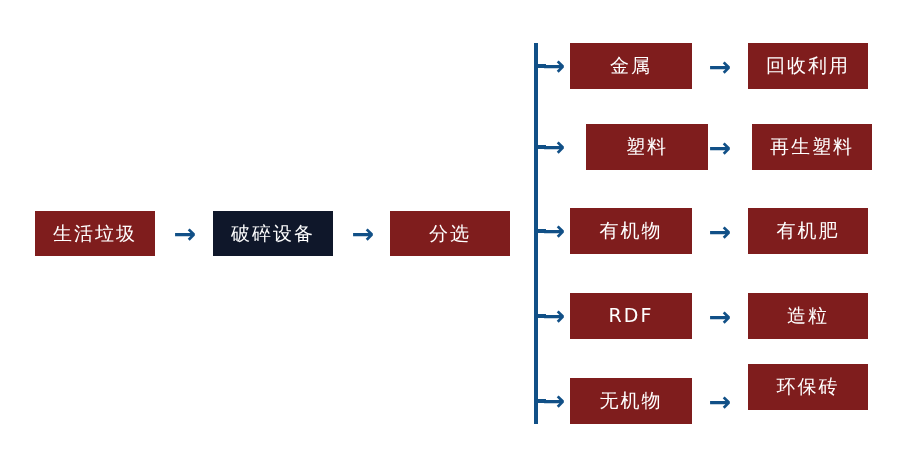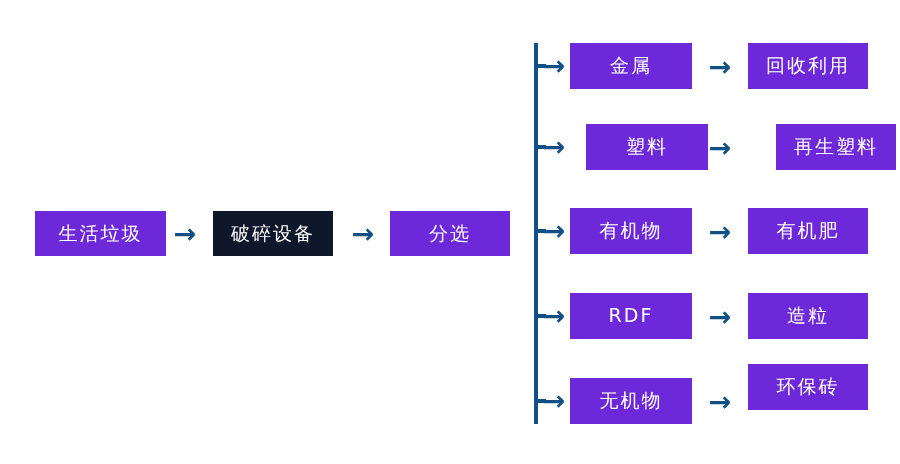--- a/index.html
+++ b/index.html
@@ -24,21 +24,21 @@
     align-items: center;
     justify-content: center;
     color: #ffffff;
     font-size: 19px;
     letter-spacing: 2px;
     line-height: 1;
     white-space: nowrap;
     box-sizing: border-box;
     padding-bottom: 1px;
   }
-  .node.blue  { background: #6d28d9; }
+  .node.blue  { background: #7f1d1d; }
   .node.red   { background: #0f172a; }
 
   .arrow {
     position: absolute;
     display: flex;
     align-items: center;
     justify-content: center;
     color: #115087;
     font-size: 27px;
     line-height: 1;
@@ -57,21 +57,21 @@
     position: absolute;
     background: #115087;
     height: 4px;
   }
 </style>
 </head>
 <body>
 
 <div id="canvas">
 
-  <div class="node blue" style="left:35px; top:211px; width:131px; height:45px;">
+  <div class="node blue" style="left:35px; top:211px; width:120px; height:45px;">
     <span>生活垃圾</span>
   </div>
 
   <div class="arrow" style="left:163px; top:211px; width:44px; height:45px;">
     <span>→</span>
   </div>
 
   <div class="node red" style="left:213px; top:211px; width:120px; height:45px;">
     <span>破碎设备</span>
   </div>
@@ -103,21 +103,21 @@
   <div class="branch-stub" style="left:534px; top:145px; width:12px;"></div>
   <div class="arrow" style="left:537px; top:124px; width:34px; height:45px;">
     <span>→</span>
   </div>
   <div class="node blue" style="left:570px; top:124px; width:122px; height:46px;margin-left:16px;">
     <span>塑料</span>
   </div>
   <div class="arrow" style="left:698px; top:124px; width:44px; height:46px;">
     <span>→</span>
   </div>
-  <div class="node blue" style="left:776px; top:124px; width:120px; height:46px;">
+  <div class="node blue" style="left:752px; top:124px; width:120px; height:46px;">
     <span>再生塑料</span>
   </div>
 
   <div class="branch-stub" style="left:534px; top:229px; width:12px;"></div>
   <div class="arrow" style="left:537px; top:208px; width:34px; height:45px;">
     <span>→</span>
   </div>
   <div class="node blue" style="left:570px; top:208px; width:122px; height:46px;">
     <span>有机物</span>
   </div>

